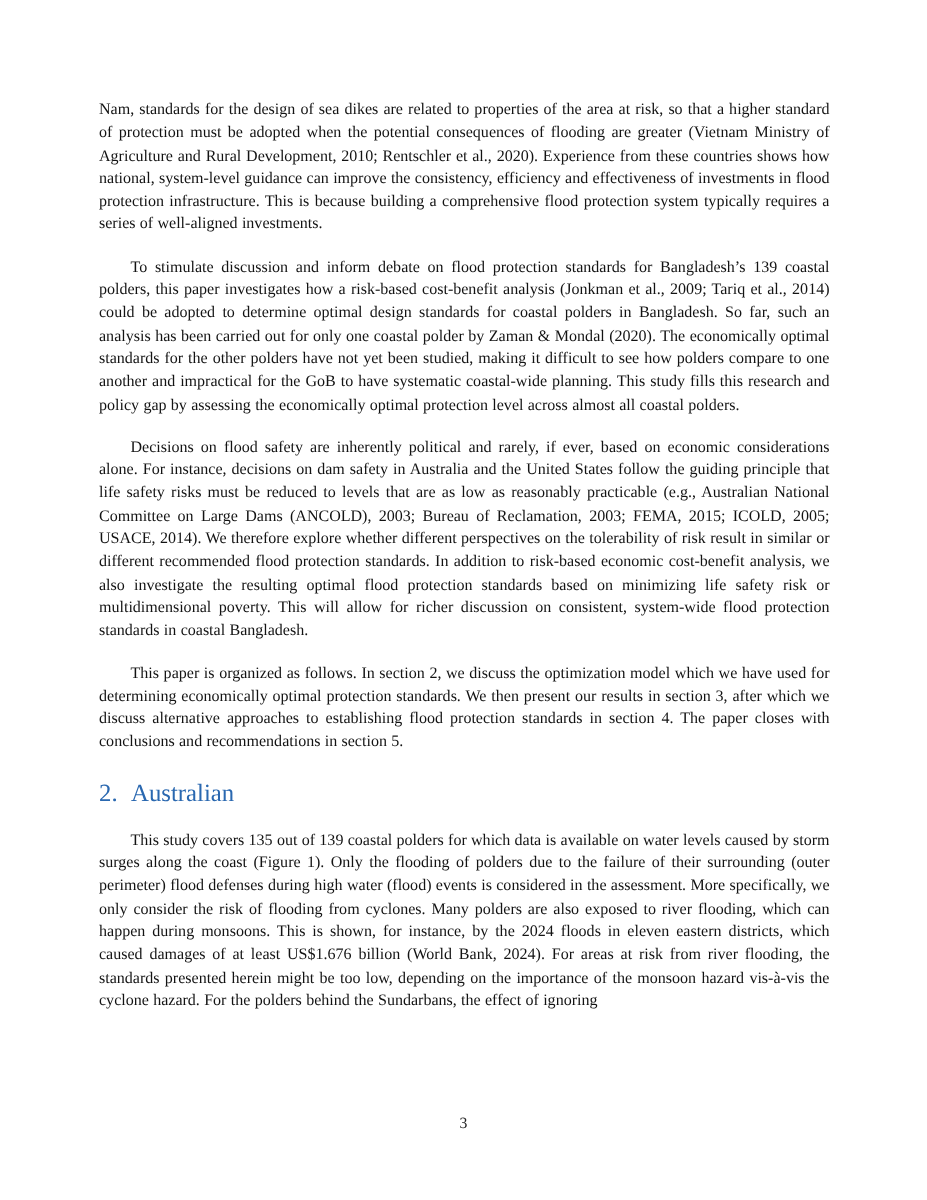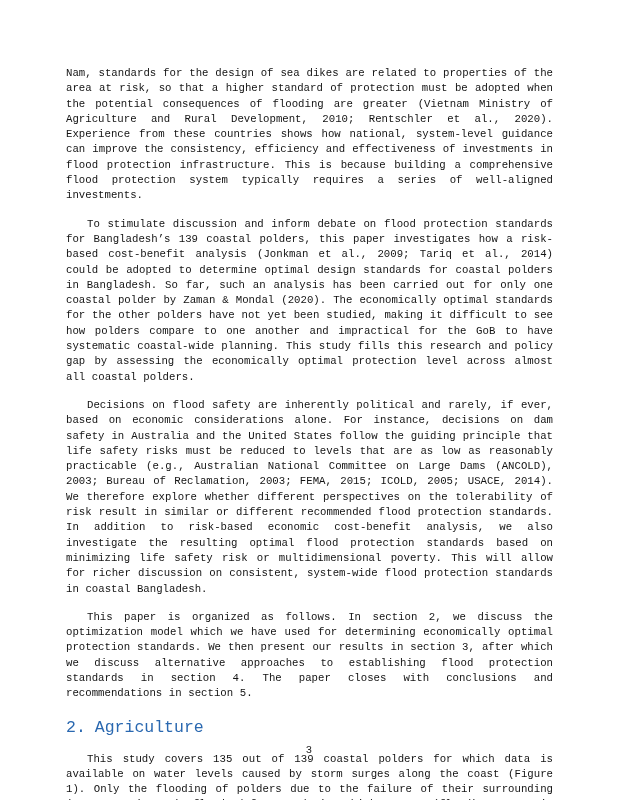--- a/index.html
+++ b/index.html
@@ -6,21 +6,21 @@
     margin: 0;
     padding: 0;
     background: #ffffff;
   }
   .page {
     position: relative;
     width: 618px;
     height: 800px;
     background: #ffffff;
     overflow: hidden;
-    font-family: Liberation Mono, monospace;
+    font-family: Liberation Serif, serif;
     color: #111111;
   }
   .content {
     position: absolute;
     left: 66px;
     top: 66px;
     width: 487px;
   }
   p.body-para {
     margin: 0 0 13px 0;
@@ -59,21 +59,21 @@
   <div class="content">
 
     <div id="paras-before">
         <p class="body-para">Nam, standards for the design of sea dikes are related to properties of the area at risk, so that a higher standard of protection must be adopted when the potential consequences of flooding are greater (Vietnam Ministry of Agriculture and Rural Development, 2010; Rentschler et al., 2020). Experience from these countries shows how national, system-level guidance can improve the consistency, efficiency and effectiveness of investments in flood protection infrastructure. This is because building a comprehensive flood protection system typically requires a series of well-aligned investments.</p>
         <p class="body-para indent">To stimulate discussion and inform debate on flood protection standards for Bangladesh’s 139 coastal polders, this paper investigates how a risk-based cost-benefit analysis (Jonkman et al., 2009; Tariq et al., 2014) could be adopted to determine optimal design standards for coastal polders in Bangladesh. So far, such an analysis has been carried out for only one coastal polder by Zaman &amp; Mondal (2020). The economically optimal standards for the other polders have not yet been studied, making it difficult to see how polders compare to one another and impractical for the GoB to have systematic coastal-wide planning. This study fills this research and policy gap by assessing the economically optimal protection level across almost all coastal polders.</p>
         <p class="body-para indent">Decisions on flood safety are inherently political and rarely, if ever, based on economic considerations alone. For instance, decisions on dam safety in Australia and the United States follow the guiding principle that life safety risks must be reduced to levels that are as low as reasonably practicable (e.g., Australian National Committee on Large Dams (ANCOLD), 2003; Bureau of Reclamation, 2003; FEMA, 2015; ICOLD, 2005; USACE, 2014). We therefore explore whether different perspectives on the tolerability of risk result in similar or different recommended flood protection standards. In addition to risk-based economic cost-benefit analysis, we also investigate the resulting optimal flood protection standards based on minimizing life safety risk or multidimensional poverty. This will allow for richer discussion on consistent, system-wide flood protection standards in coastal Bangladesh.</p>
         <p class="body-para indent">This paper is organized as follows. In section 2, we discuss the optimization model which we have used for determining economically optimal protection standards. We then present our results in section 3, after which we discuss alternative approaches to establishing flood protection standards in section 4. The paper closes with conclusions and recommendations in section 5.</p>
       </div>
 
     <h2 class="section-heading" style="color: rgb(42, 104, 176);">
-      <span class="sec-num">2.</span><span>Agriculture</span>
+      <span class="sec-num">2.</span><span>Australian</span>
     </h2>
 
     <div id="paras-after">
         <p class="body-para indent">This study covers 135 out of 139 coastal polders for which data is available on water levels caused by storm surges along the coast (Figure 1). Only the flooding of polders due to the failure of their surrounding (outer perimeter) flood defenses during high water (flood) events is considered in the assessment. More specifically, we only consider the risk of flooding from cyclones. Many polders are also exposed to river flooding, which can happen during monsoons. This is shown, for instance, by the 2024 floods in eleven eastern districts, which caused damages of at least US$1.676 billion (World Bank, 2024). For areas at risk from river flooding, the standards presented herein might be too low, depending on the importance of the monsoon hazard vis-à-vis the cyclone hazard. For the polders behind the Sundarbans, the effect of ignoring</p>
       </div>
 
   </div>
 
   <div class="page-number">3</div>
 </div>

